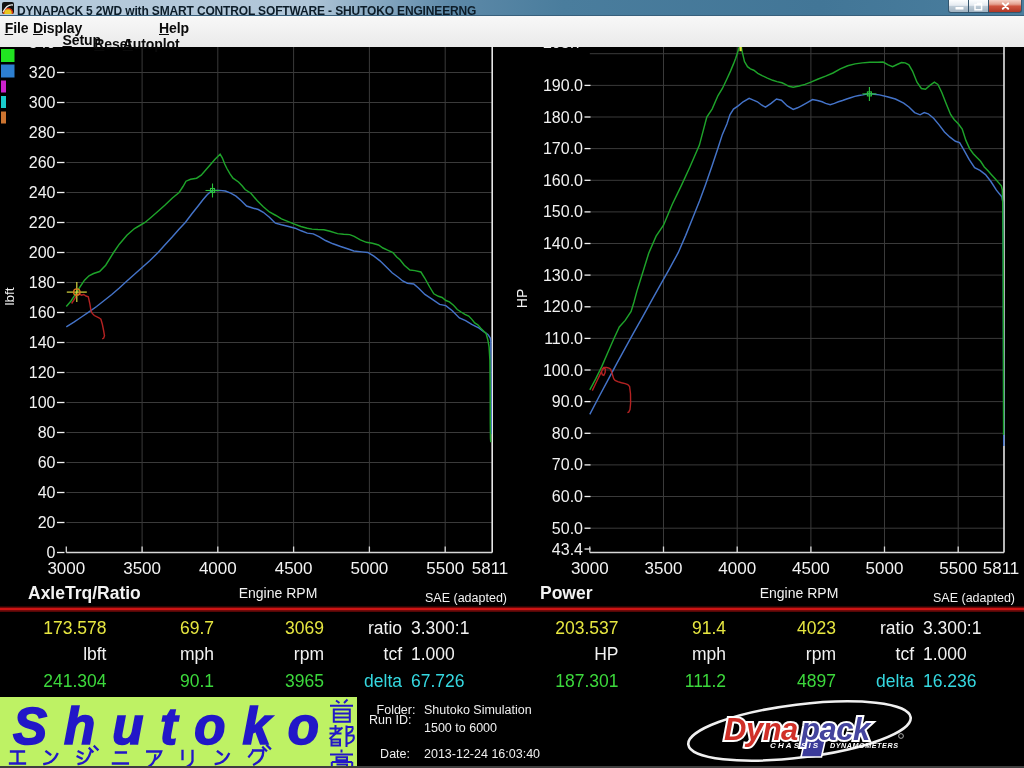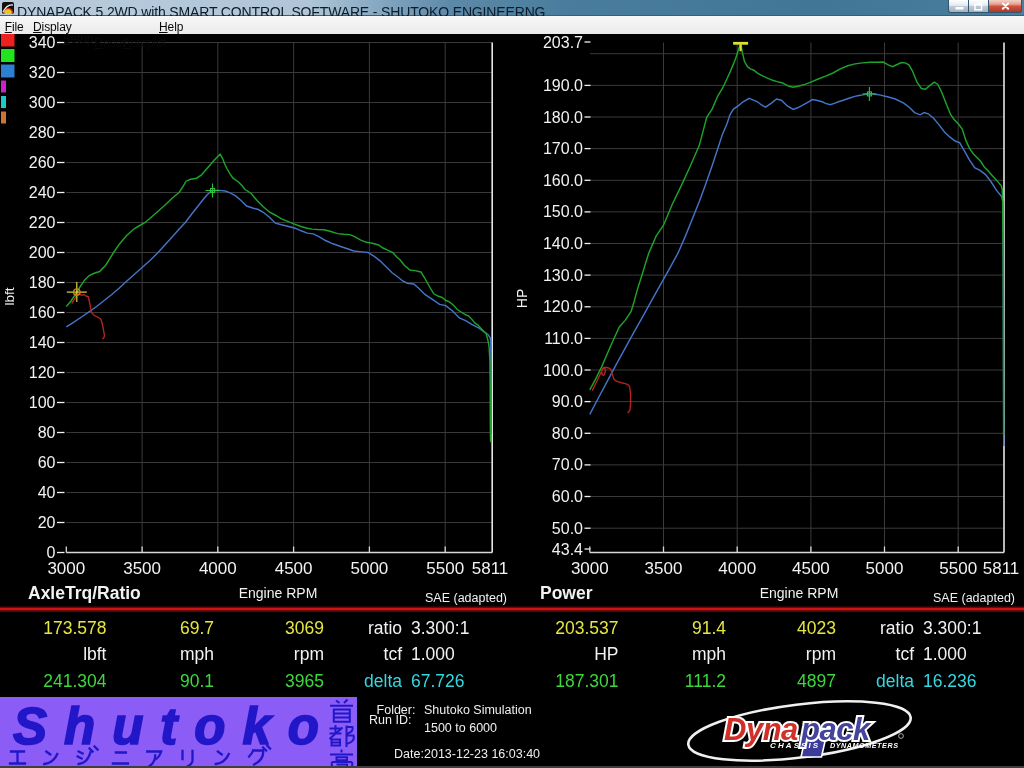--- a/index.html
+++ b/index.html
@@ -1,32 +1,32 @@
 <!DOCTYPE html>
 <html><head><meta charset="utf-8">
 <style>
 *{margin:0;padding:0;box-sizing:border-box}
 html,body{width:1024px;height:768px;overflow:hidden;background:#000;
  font-family:"Liberation Sans",sans-serif}
 #titlebar{position:absolute;left:0;top:0;width:1024px;height:16px;
  background:linear-gradient(to right,#b7cbdc 0%,#b0c6d8 30%,#8cacc4 36%,#5d89a8 44%,#4a7d9d 55%,#427697 80%,#4a7e9e 100%);
  border-bottom:1px solid #38607c}
 #ticon{position:absolute;left:2px;top:2px;width:12px;height:12px;border-radius:2px;overflow:hidden}
-#ttext{position:absolute;left:17px;top:3.5px;font-size:14px;color:#0c1c28;letter-spacing:-0.15px;font-weight:normal}
+#ttext{position:absolute;left:17px;top:3.5px;font-size:12px;color:#0c1c28;letter-spacing:-0.15px;font-weight:bold}
 #wbtns{position:absolute;right:2px;top:0;height:14px;display:flex}
 .wb{height:13px;border:1px solid #34566e;border-top:none;position:relative;
  background:linear-gradient(#fdfeff 0%,#e5ebf1 45%,#c0cdd8 50%,#a4b6c4 95%);}
 .wb.min{width:21px;border-radius:0 0 0 3px}
 .wb.max{width:19px;border-left:none;border-right:none}
 .wb.close{width:34px;border-radius:0 0 3px 0;
  background:linear-gradient(#f6d3c9 0%,#e4a191 35%,#cf5440 52%,#b23a28 95%)}
-#menubar{position:absolute;left:0;top:16px;width:1024px;height:18px;
- background:linear-gradient(#f8f8f8,#eaeaea);color:#0a0a0a;font-size:12px;font-weight:normal;letter-spacing:-0.1px}
+#menubar{position:absolute;left:0;top:16px;width:1024px;height:31px;
+ background:linear-gradient(#f8f8f8,#eaeaea);color:#0a0a0a;font-size:14px;font-weight:bold;letter-spacing:-0.1px}
 #menubar span{position:absolute;top:0px}
-#shutoko{position:absolute;left:0;top:697px;width:357px;height:69px;background:#8b5cf6}
+#shutoko{position:absolute;left:0;top:697px;width:357px;height:69px;background:#bef264}
 #foldtxt{position:absolute;left:0;top:697px;color:#efefef;font-size:12.5px}
 #foldtxt div{position:absolute;white-space:nowrap}
 .bbot{position:absolute;left:0;top:766px;width:1024px;height:2px;background:#3f3f3f}
 svg{position:absolute;left:0;top:0}
 </style></head>
 <body>
 <svg id="chart" width="1024" height="768" viewBox="0 0 1024 768">
 <rect x="0" y="31" width="1024" height="737" fill="#000"></rect>
 
 <rect x="1" y="33.5" width="13.5" height="13" fill="#ee2020"></rect>
@@ -295,22 +295,22 @@
 <path d="M346.5,28.5 v21.5 M346.5,30 h6 q1.5,4.5 -6,7 M346.5,38.5 h7 q2,6 -7,8.5"></path>
 <path d="M341.5,52.5 v3 M330,57.5 h23 M336.5,60.2 h10.5 v3 h-10.5 z M331.8,64.9 h20.4 M331.8,64.9 v4.5 M352.2,64.9 v4.5 M336.5,67.5 h10.5 v2.5"></path>
 </g>
  </svg>
 </div>
 <div id="foldtxt">
  <div style="left:375px;top:6px;width:42px;text-align:center">Folder:</div>
     <div style="left:424px;top:6px">Shutoko Simulation</div>
  <div style="left:369px;top:16px;width:48px;text-align:left">Run ID:</div>
     <div style="left:424px;top:24px">1500 to 6000</div>
- <div style="left:394px;top:50px;width:36px;text-align:left">Date:</div>
-    <div style="left:424px;top:50px">2013-12-23 16:03:40</div>
+ <div style="left:374px;top:50px;width:36px;text-align:right">Date:</div>
+    <div style="left:424px;top:50px">2013-12-24 16:03:40</div>
 </div>
 <svg id="dynapack" width="300" height="71" viewBox="0 0 300 71" style="left:670px;top:697px">
  <g transform="rotate(-7 129.5 34)">
       <ellipse cx="129.5" cy="34" rx="112" ry="26.5" fill="none" stroke="#f0f0f0" stroke-width="2.6"></ellipse>
     </g>
 <path d="M135.5,40 l20.5,0 l-4.5,20 l-20.5,0 z" fill="#3b3b9a" stroke="#fff" stroke-width="1.6"></path>
 <text x="54" y="43" font-size="31" font-family="Liberation Sans, sans-serif" font-weight="bold" font-style="italic" fill="#d03028" stroke="#fff" stroke-width="4" paint-order="stroke" letter-spacing="-0.5">Dyna</text>
 <text x="131" y="43" font-size="31" font-family="Liberation Sans, sans-serif" font-weight="bold" font-style="italic" fill="#44449e" stroke="#fff" stroke-width="4" paint-order="stroke" letter-spacing="-0.5">pack</text>
 <circle cx="231" cy="39" r="2.4" fill="none" stroke="#cfcfcf" stroke-width="0.8"></circle>
 <text x="100" y="50.5" font-size="8" font-family="Liberation Sans, sans-serif" font-weight="bold" font-style="italic" fill="#fff" letter-spacing="2.1">CHASSIS</text>

